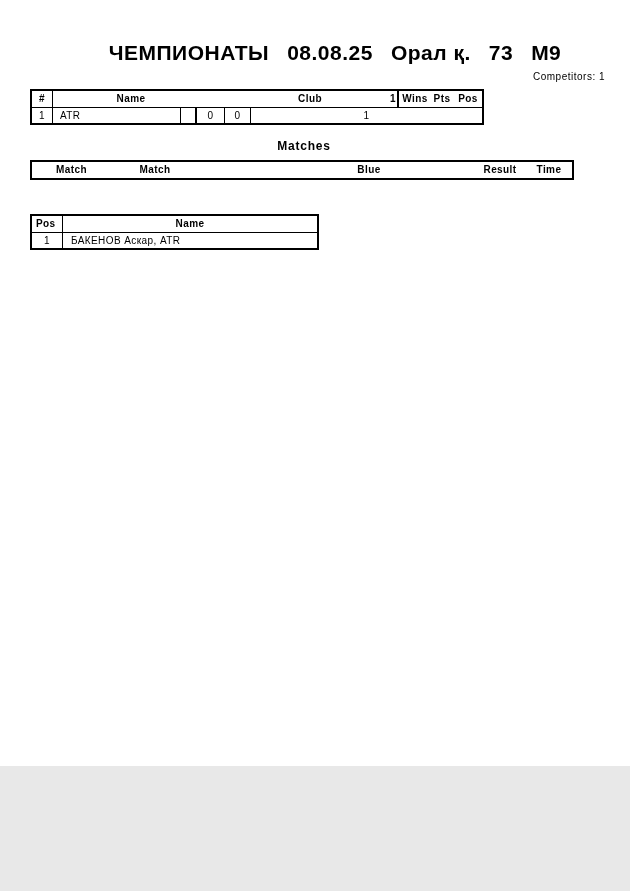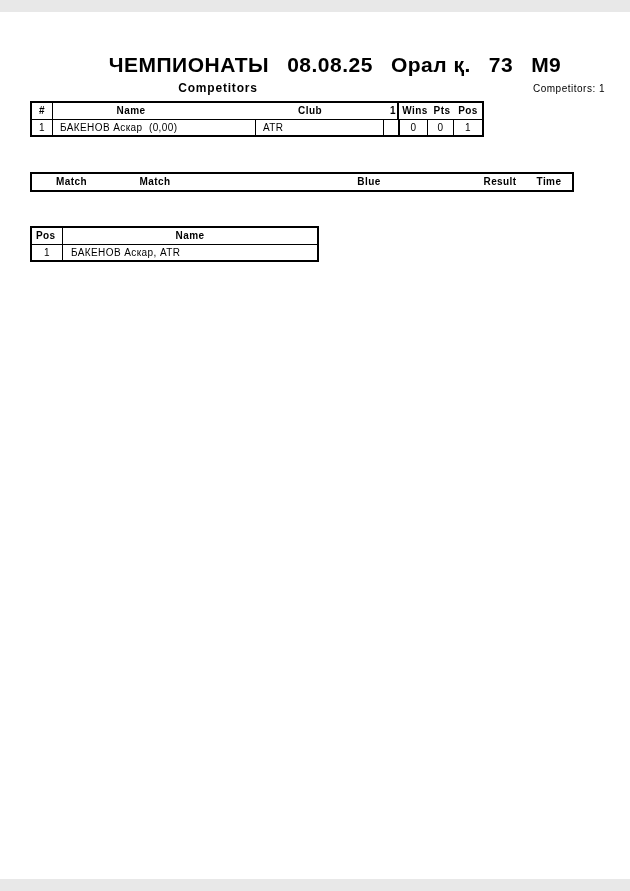--- a/index.html
+++ b/index.html
@@ -1,24 +1,24 @@
 <!DOCTYPE html>
 <html><head>
 <meta charset="utf-8">
 <style>
   html, body { margin: 0; padding: 0; background: #e8e8e8; }
   .page {
     position: relative;
     width: 630px;
-    height: 867px;
+    height: 766px;
     background: #ffffff;
     color: #000000;
     font-family: "Liberation Sans", sans-serif;
     overflow: hidden;
-    margin: 12px auto;
+    margin: 0 auto;
   }
 
   
   .title-row {
     position: absolute;
     top: 42px; left: 40px; width: 590px; height: 22px;
     display: flex; justify-content: center; align-items: center; gap: 18px;
     font-size: 21px; font-weight: bold; letter-spacing: 0.5px;
     white-space: pre;
   }
@@ -107,46 +107,45 @@
 <div class="page">
 
   <div class="title-row">
     <span>ЧЕМПИОНАТЫ</span>
     <span>08.08.25</span>
     <span>Орал қ.</span>
     <span>73</span>
     <span>М9</span>
   </div>
 
-  <div class="sec-heading heading-competitors">Competitors</div>
   <div class="count-label">Competitors: 1</div>
 
   <div class="tbl tbl-competitors">
     <div class="hrow">
       <span class="hlabel" style="left:10px">#</span>
       <span class="hlabel" style="left:99px">Name</span>
       <span class="hlabel" style="left:278px">Club</span>
       <span class="hlabel" style="left:361px">1</span>
       <span class="hlabel" style="left:383px">Wins</span>
       <span class="hlabel" style="left:410px">Pts</span>
       <span class="hlabel" style="left:436px">Pos</span>
       <i class="vline" style="left:20px"></i>
       <i class="vline thick" style="left:365px"></i>
     </div>
     <div class="drow">
       <span class="cell c-num center">1</span>
-      <span class="cell c-name pre">БАКЕНОВ Аскар  (0,00)</span>
       <span class="cell c-club">ATR</span>
       <span class="cell c-opp thick-r"></span>
       <span class="cell c-wins center">0</span>
       <span class="cell c-pts center">0</span>
       <span class="cell c-pos center last">1</span>
     </div>
   </div>
 
+  <div class="sec-heading heading-matches">Matches</div>
 
   <div class="tbl tbl-matches">
     <div class="hrow single">
       <span class="hlabel left-align" style="left:4px">Match</span>
       <span class="hlabel" style="left:123px">Match</span>
       <span class="hlabel" style="left:337px">Blue</span>
       <span class="hlabel" style="left:468px">Result</span>
       <span class="hlabel" style="left:517px">Time</span>
     </div>
   </div>

